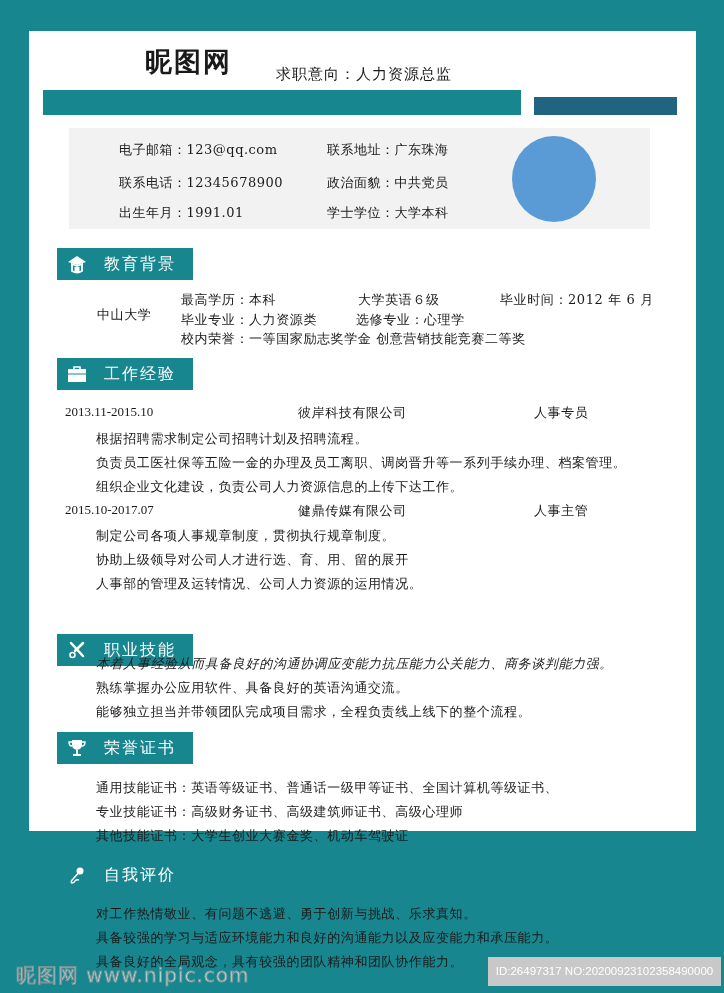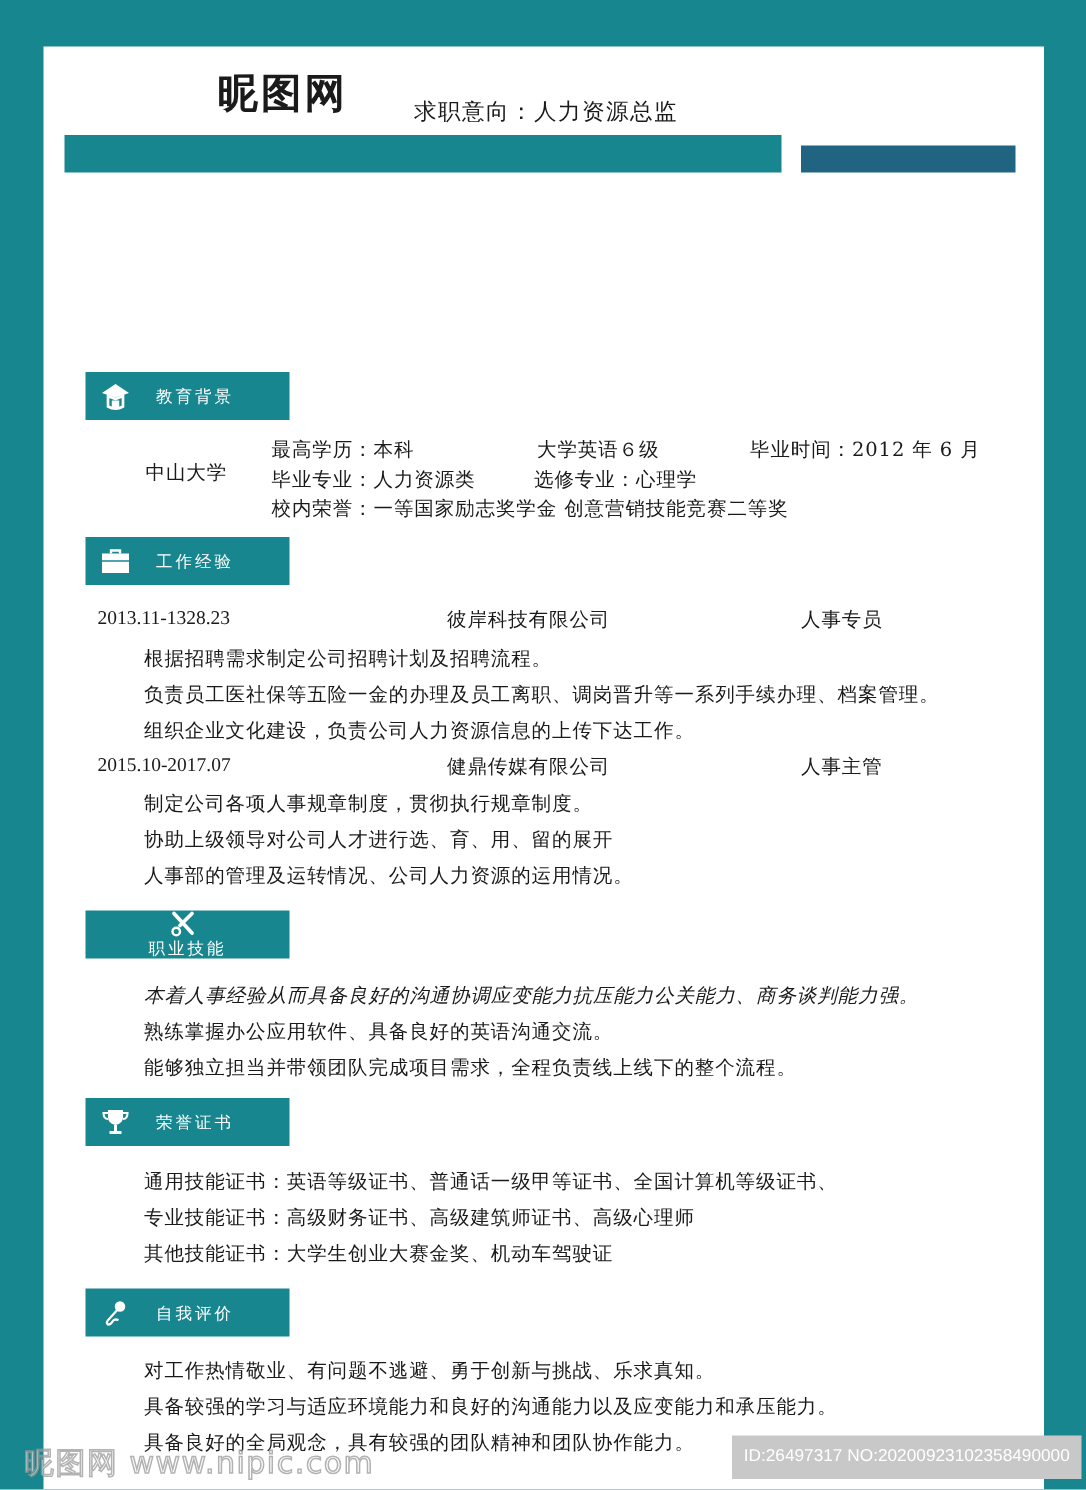--- a/index.html
+++ b/index.html
@@ -6,21 +6,21 @@
     html, body { width: 724px; height: 993px; overflow: hidden; }
     body {
       background: #17868f;
       position: relative;
       font-family: "DejaVu Serif", "Liberation Serif", serif;
       color: #1a1a1a;
     }
     .page {
       position: absolute;
       left: 29px; top: 31px;
-      width: 667px; height: 962px;
+      width: 667px; height: 800px;
       background: #ffffff;
     }
     .abs { position: absolute; white-space: nowrap; }
 
     .name {
       left: 116px; top: 13px;
       font-size: 27px; font-weight: bold;
       letter-spacing: 2px;
       font-family: "DejaVu Serif", serif;
     }
@@ -56,36 +56,45 @@
       left: 28px; width: 136px; height: 32px;
       background: #17868f;
       color: #ffffff;
       display: flex; align-items: center;
     }
     .sec-head .icon {
       width: 22px; height: 22px; margin-left: 9px; margin-right: 16px;
       display: flex; align-items: center; justify-content: center;
     }
     .sec-head .label {
-      font-size: 11px; letter-spacing: 2px;
+      font-size: 16px; letter-spacing: 2px;
     }
 
     .txt { font-size: 13px; letter-spacing: 0.6px; }
     .num { font-family: "Liberation Serif", serif; font-size: 13px; }
   </style>
 </head>
 <body>
 
 <div class="page">
 
   <div class="abs name">昵图网</div>
   <div class="abs objective">求职意向：人力资源总监</div>
   <div class="abs bar-teal"></div>
   <div class="abs bar-blue"></div>
 
+  <div class="abs info-box">
+    <div class="abs info-item" style="left:50px; top:13px;">电子邮箱：123@qq.com</div>
+    <div class="abs info-item" style="left:50px; top:46px;">联系电话：12345678900</div>
+    <div class="abs info-item" style="left:50px; top:76px;">出生年月：1991.01</div>
+    <div class="abs info-item" style="left:258px; top:13px;">联系地址：广东珠海</div>
+    <div class="abs info-item" style="left:258px; top:46px;">政治面貌：中共党员</div>
+    <div class="abs info-item" style="left:258px; top:76px;">学士学位：大学本科</div>
+    <div class="abs avatar"></div>
+  </div>
 
   <div class="abs sec-head" style="top:217px;">
     <span class="icon">
       <svg width="20" height="20" viewBox="0 0 20 20">
         <path d="M10 2 L19 8 L10 11 L1 8 Z" fill="#fff"></path>
         <path d="M5 10 L5 17 Q10 20 15 17 L15 10 L10 12 L5 10 Z" fill="none" stroke="#fff" stroke-width="1.8"></path>
         <rect x="7.5" y="13" width="5" height="5" fill="#fff"></rect>
       </svg>
     </span>
     <span class="label">教育背景</span>
@@ -103,35 +112,35 @@
     <span class="icon">
       <svg width="20" height="18" viewBox="0 0 20 18">
         <path d="M7 4 L7 2 L13 2 L13 4" fill="none" stroke="#fff" stroke-width="1.6"></path>
         <rect x="1" y="4" width="18" height="13" fill="#fff"></rect>
         <path d="M1 9 L19 9" stroke="#17868f" stroke-width="1"></path>
       </svg>
     </span>
     <span class="label">工作经验</span>
   </div>
 
-  <div class="abs num" style="left:36px; top:373px;">2013.11-1328.23</div>
+  <div class="abs num" style="left:36px; top:373px;">2013.11-2015.10</div>
   <div class="abs txt" style="left:269px; top:373px;">彼岸科技有限公司</div>
   <div class="abs txt" style="left:505px; top:373px;">人事专员</div>
   <div class="abs txt" style="left:67px; top:399px;">根据招聘需求制定公司招聘计划及招聘流程。</div>
   <div class="abs txt" style="left:67px; top:423px;">负责员工医社保等五险一金的办理及员工离职、调岗晋升等一系列手续办理、档案管理。</div>
   <div class="abs txt" style="left:67px; top:447px;">组织企业文化建设，负责公司人力资源信息的上传下达工作。</div>
 
   <div class="abs num" style="left:36px; top:471px;">2015.10-2017.07</div>
   <div class="abs txt" style="left:269px; top:471px;">健鼎传媒有限公司</div>
   <div class="abs txt" style="left:505px; top:471px;">人事主管</div>
   <div class="abs txt" style="left:67px; top:520px;">协助上级领导对公司人才进行选、育、用、留的展开</div>
   <div class="abs txt" style="left:67px; top:496px;">制定公司各项人事规章制度，贯彻执行规章制度。</div>
   <div class="abs txt" style="left:67px; top:544px;">人事部的管理及运转情况、公司人力资源的运用情况。</div>
 
-  <div class="abs sec-head" style="top:576px;flex-direction:column;">
+  <div class="abs sec-head" style="top:603px;">
     <span class="icon">
       <svg width="18" height="18" viewBox="0 0 18 18">
         <path d="M3 2 L15 15" stroke="#fff" stroke-width="2.5" stroke-linecap="round"></path>
         <path d="M15 2 L7 10" stroke="#fff" stroke-width="2.5" stroke-linecap="round"></path>
         <circle cx="4.5" cy="14" r="2.5" fill="none" stroke="#fff" stroke-width="1.6"></circle>
       </svg>
     </span>
     <span class="label">职业技能</span>
   </div>
 

